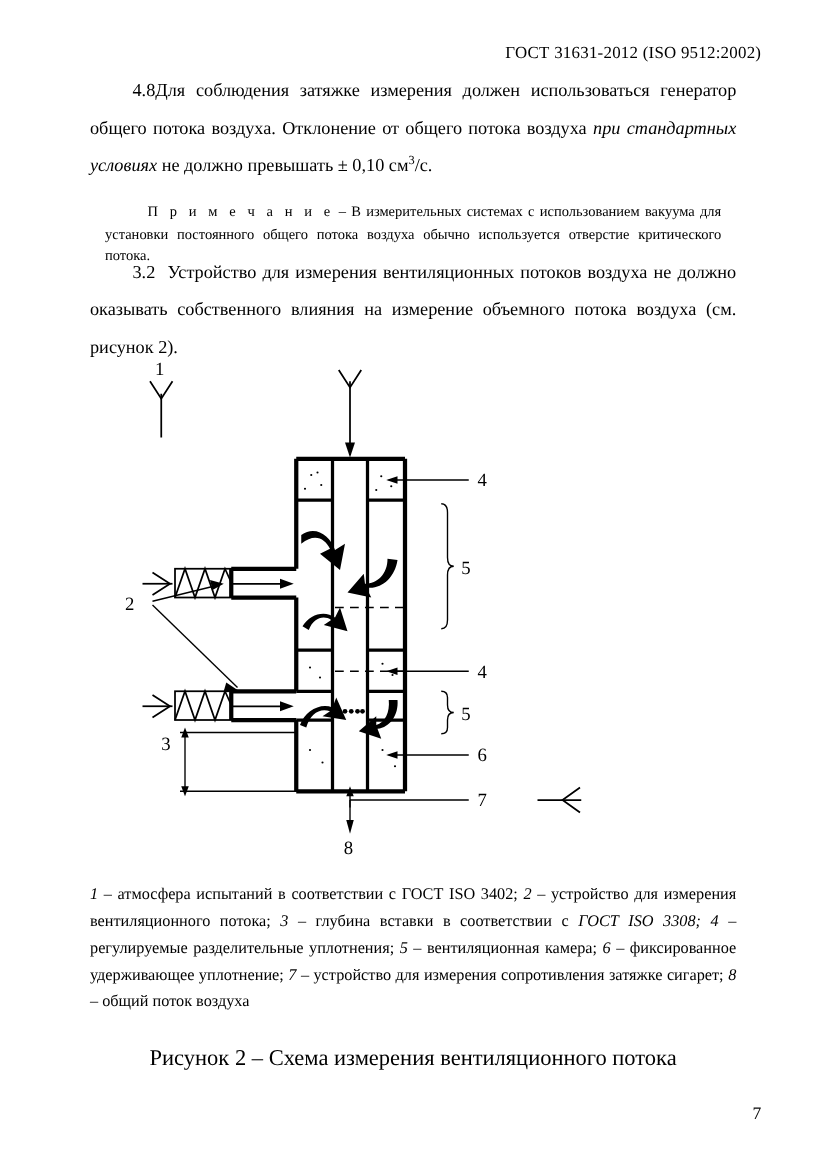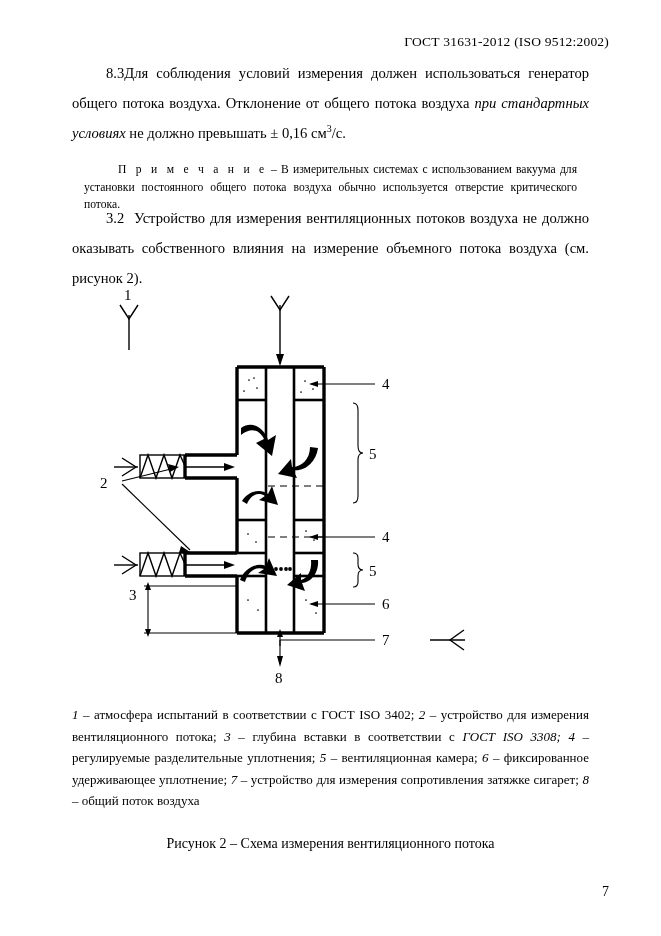--- a/index.html
+++ b/index.html
@@ -58,21 +58,21 @@
     letter-spacing: 2.6px;
   }
   .legend {
     margin: 0;
     font-size: 13px;
     line-height: 21.5px;
     text-align: justify;
   }
   .caption {
     margin: 0;
-    font-size: 14px;
+    font-size: 18px;
     text-align: center;
   }
   em { font-style: italic; }
   .ital { font-style: italic; }
   sup { font-size: 0.68em; vertical-align: super; line-height: 0; }
 
   .folio {
     position: absolute;
     right: 52px;
     top: 884px;
@@ -91,21 +91,21 @@
 </style>
 </head>
 <body>
 
 <div class="page">
 
   <div class="doc-header">ГОСТ  31631-2012  (ISO 9512:2002)</div>
 
   <div class="text-col" style="top:58px;">
     <p class="body-par">
-      <span>8.3</span><span>Для соблюдения условий измерения должен использоваться генератор общего потока воздуха. Отклонение от общего потока воздуха </span><em class="ital">при стандартных условиях</em><span> не должно превышать ± 0,16 см</span><sup>3</sup><span>/с.</span>
+      <span>4.8</span><span>Для соблюдения затяжке измерения должен использоваться генератор общего потока воздуха. Отклонение от общего потока воздуха </span><em class="ital">при стандартных условиях</em><span> не должно превышать ± 0,10 см</span><sup>3</sup><span>/с.</span>
     </p>
   </div>
 
   <div class="text-col" style="top:149px;">
     <p class="note">
       <span class="note-word">П р и м е ч а н и е</span><span> – В измерительных системах с использованием вакуума для установки постоянного общего потока воздуха обычно используется отверстие критического потока.</span>
     </p>
   </div>
 
   <div class="text-col" style="top:203px;">

